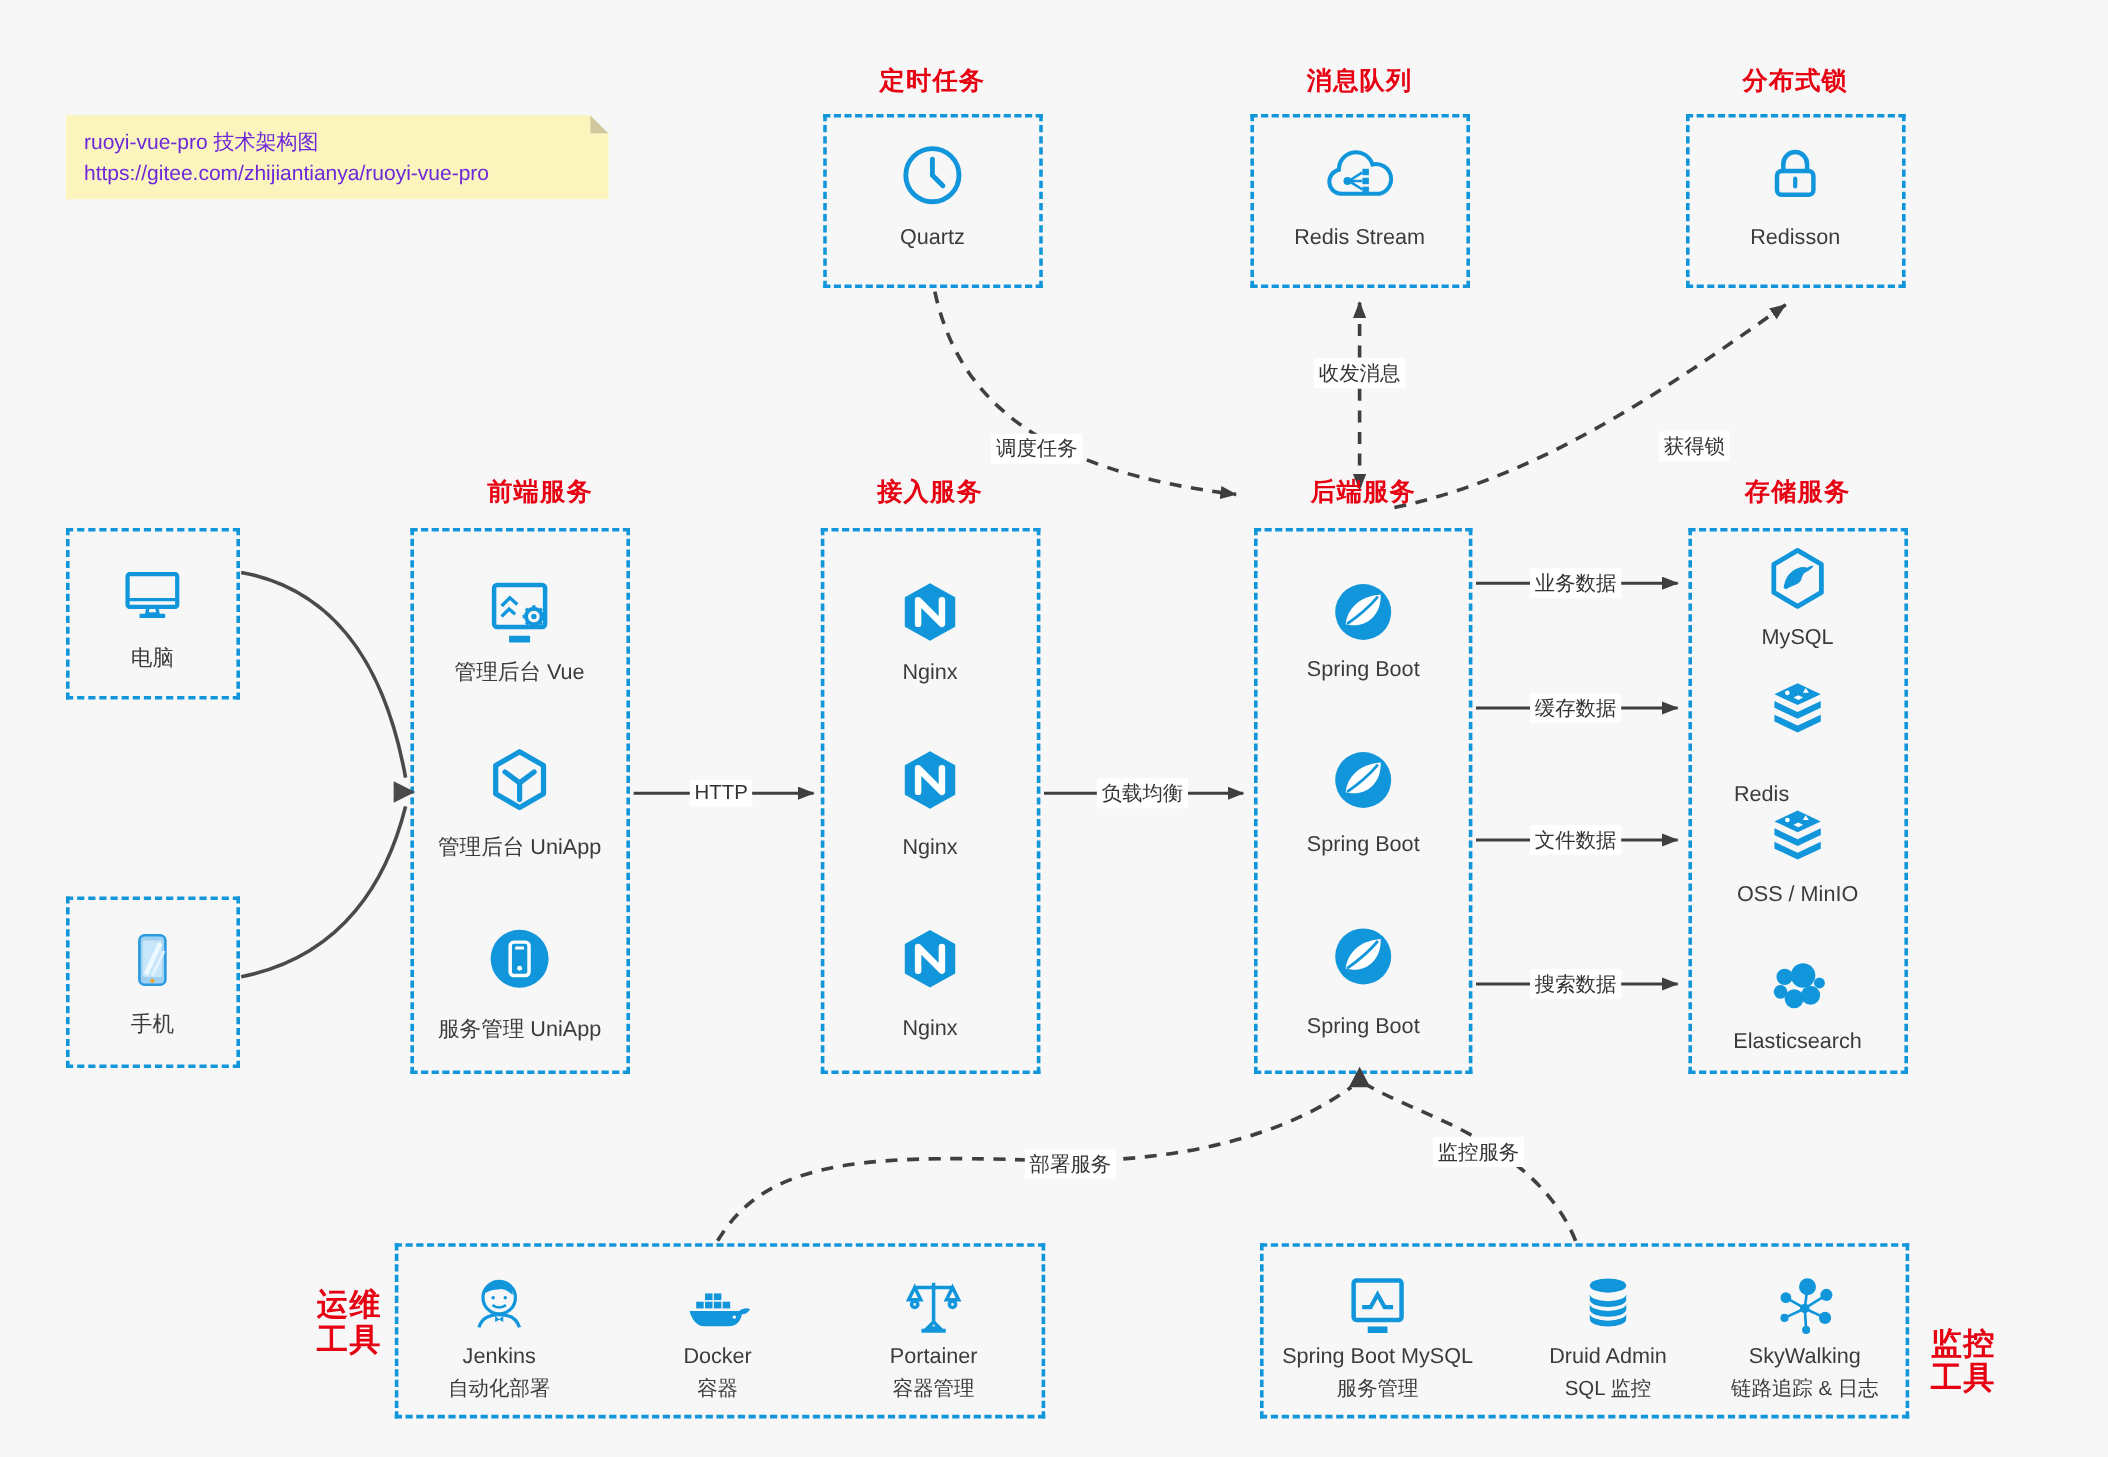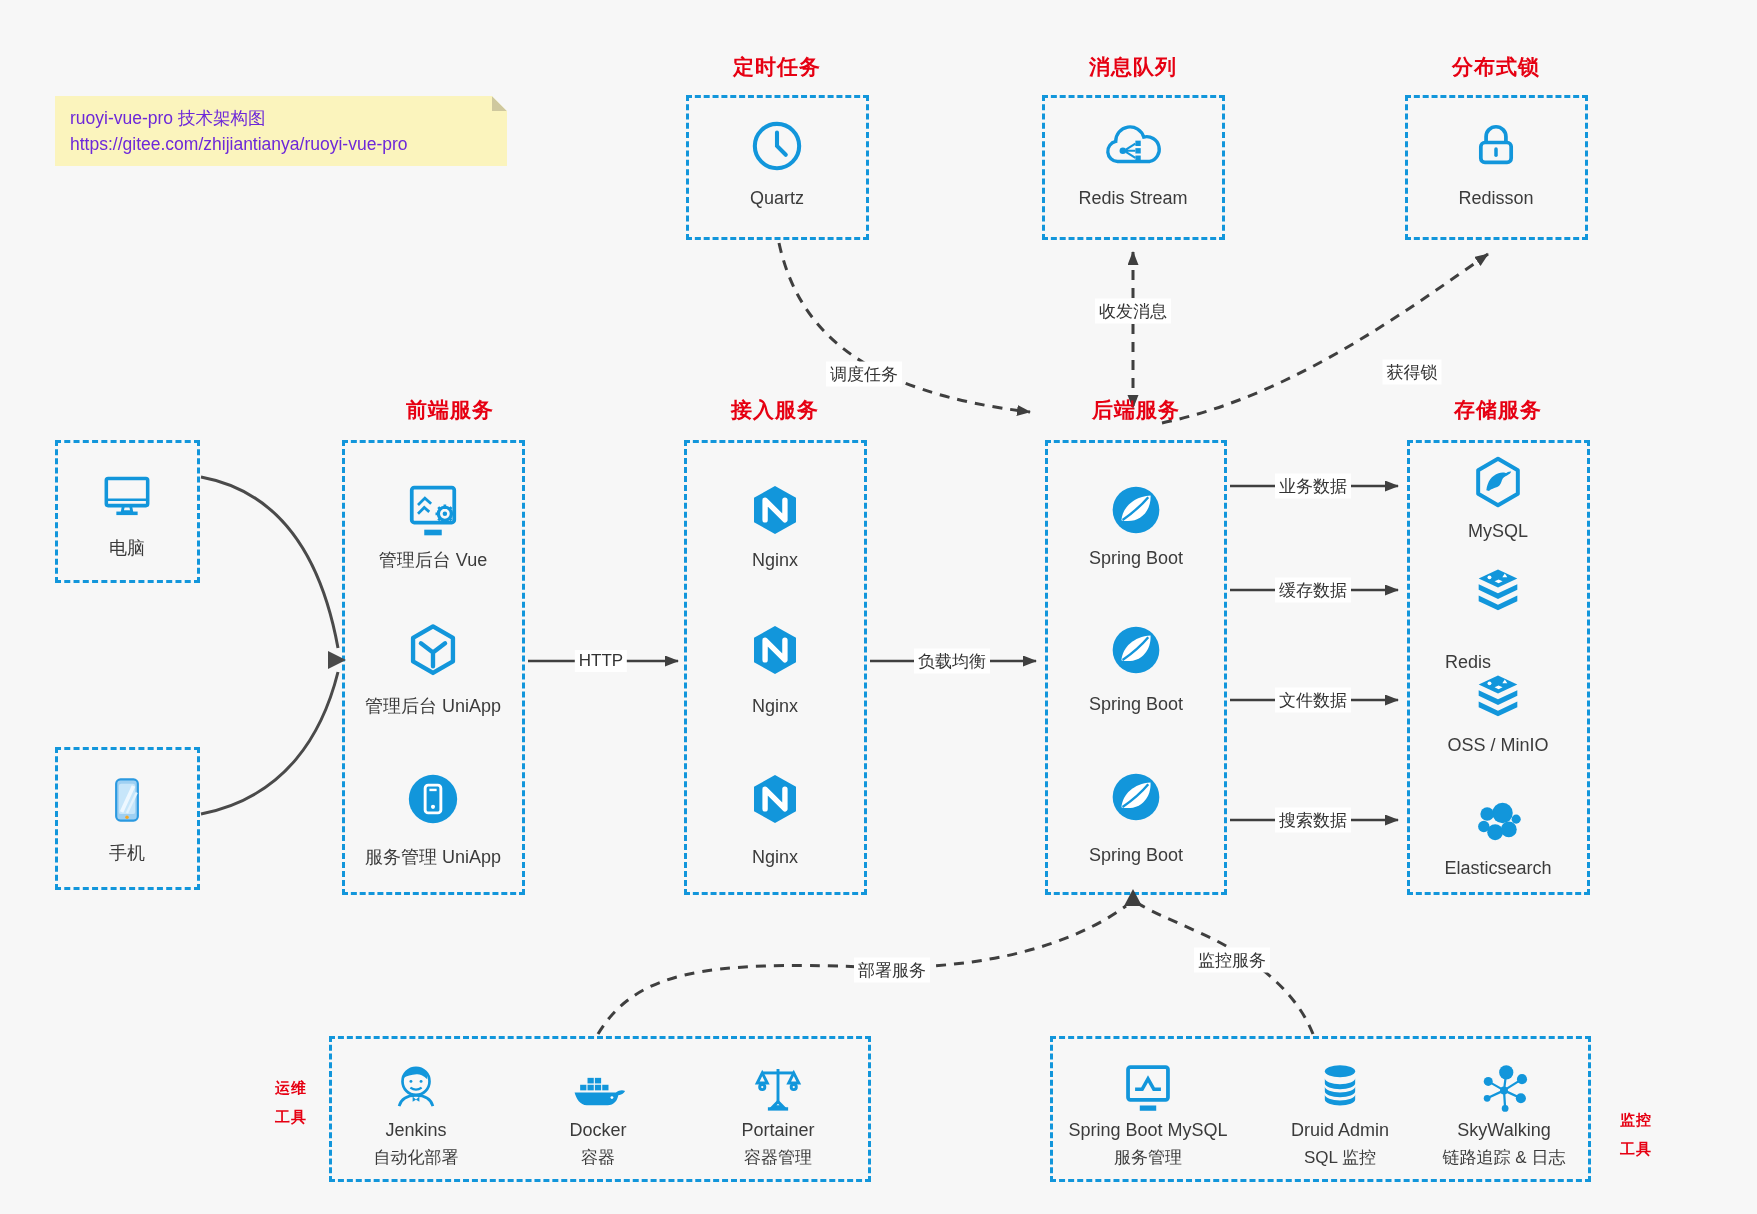--- a/index.html
+++ b/index.html
@@ -3,21 +3,21 @@
 <meta charset="utf-8">
 <style>
   html,body{margin:0;padding:0;background:#f7f7f7;}
   .stage{position:relative;width:1757px;height:1214px;background:#f7f7f7;overflow:hidden;
          font-family:"Liberation Sans","DejaVu Sans",sans-serif;}
   .arrows{position:absolute;left:0;top:0;z-index:1;}
   .dbox{position:absolute;border:3px dashed #1296db;box-sizing:border-box;z-index:0;background:transparent;}
   .gtitle{position:absolute;transform:translate(-50%,-50%);color:#e60012;font-weight:700;
           font-size:21px;white-space:nowrap;z-index:2;letter-spacing:1px;}
   .gtitle-multi{position:absolute;transform:translate(-50%,-50%);color:#e60012;font-weight:700;
-          font-size:15px;z-index:2;text-align:center;line-height:29px;letter-spacing:1px;}
+          font-size:26px;z-index:2;text-align:center;line-height:29px;letter-spacing:1px;}
   .gtitle-multi span{display:block;}
   .lbl{position:absolute;transform:translate(-50%,-50%);font-size:18px;color:#3b3b3b;
        white-space:nowrap;z-index:2;}
   .sub{font-size:17px;}
   .edge{position:absolute;transform:translate(-50%,-50%);font-size:17px;color:#333;background:#ffffff;
         padding:1px 4px;white-space:nowrap;z-index:3;}
   .ic{position:absolute;transform:translate(-50%,-50%);line-height:0;z-index:2;}
   .note{position:absolute;left:55px;top:96px;width:452px;height:70px;background:#fbf4bd;z-index:2;}
   .note-text{padding:9px 0 0 15px;font-size:17.5px;line-height:26px;color:#6d28d9;}
   .fold-cut{position:absolute;top:0;right:0;width:0;height:0;

